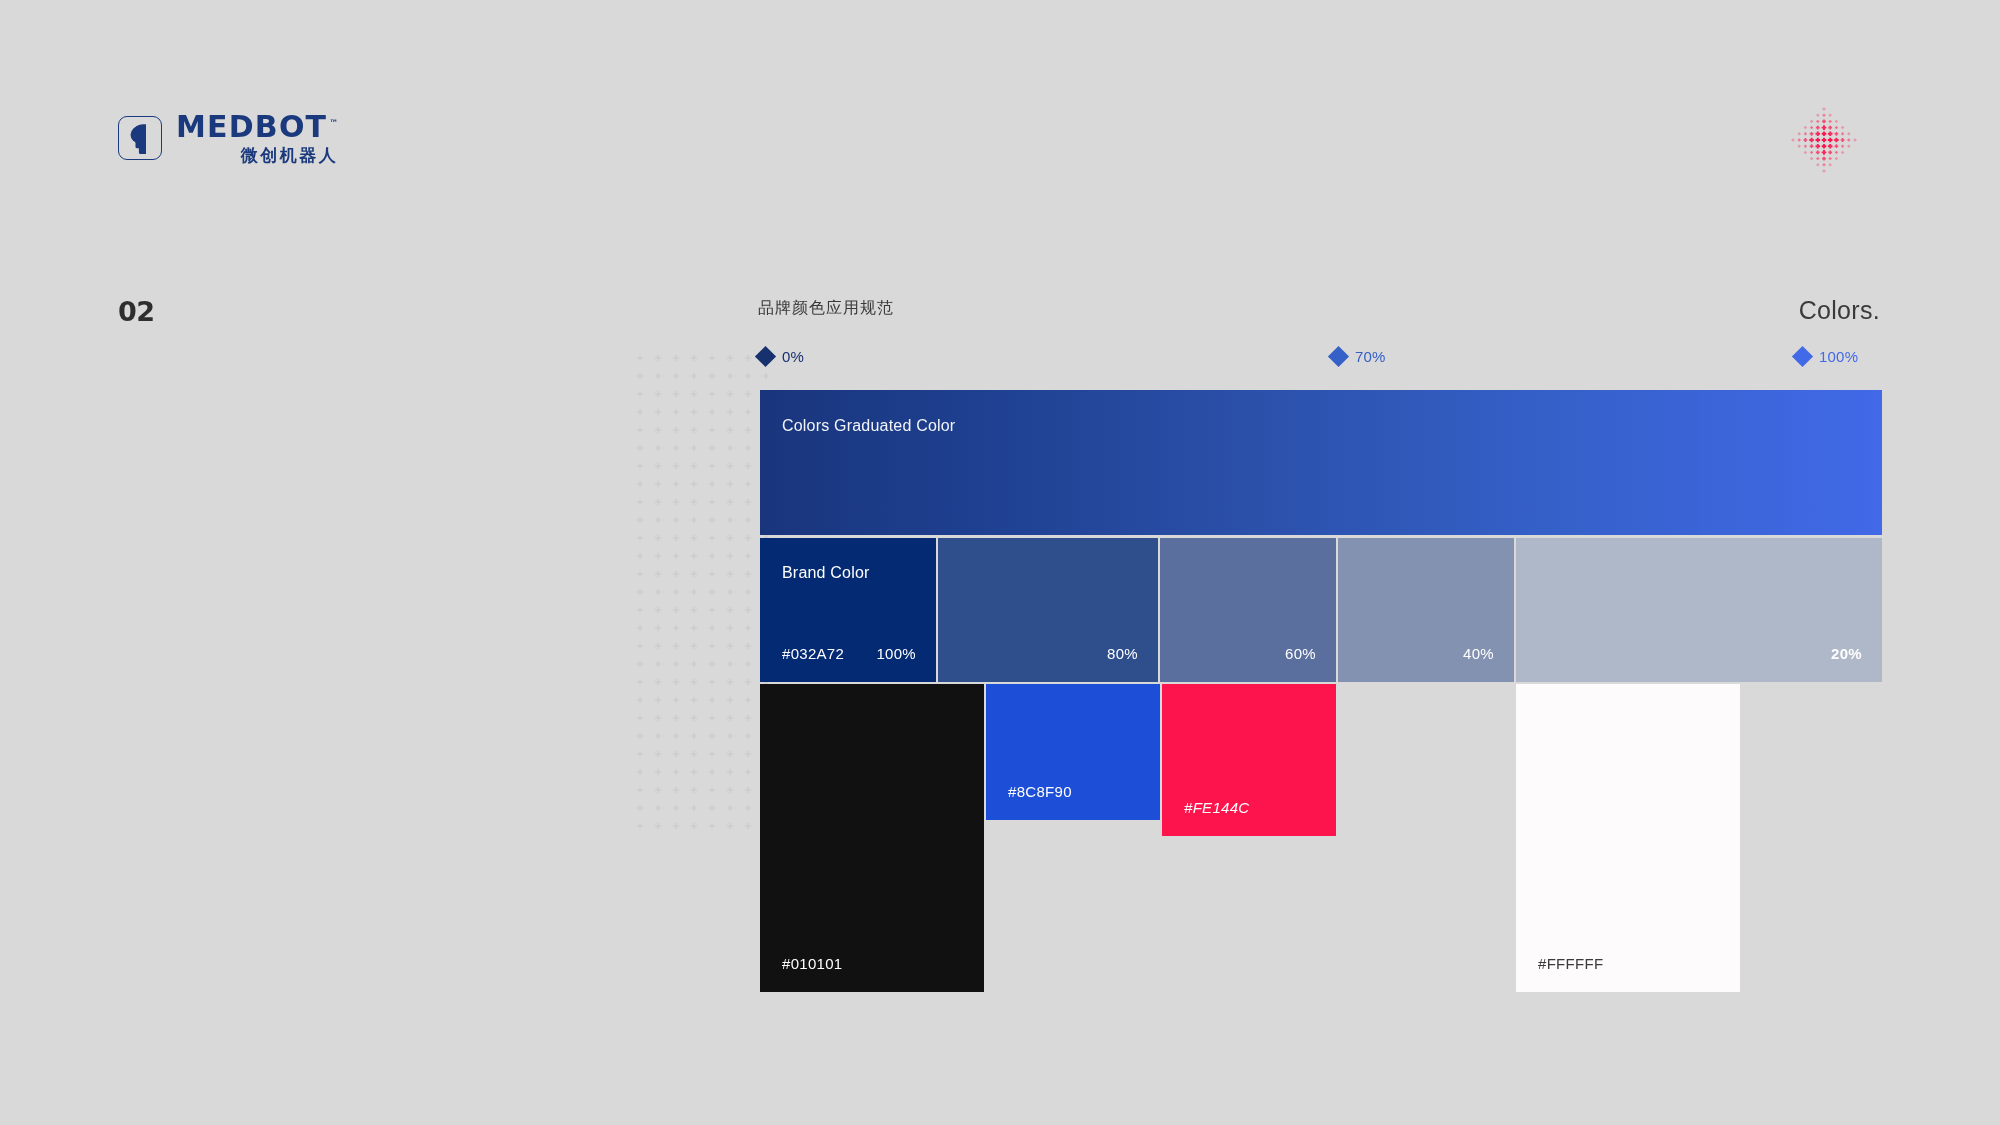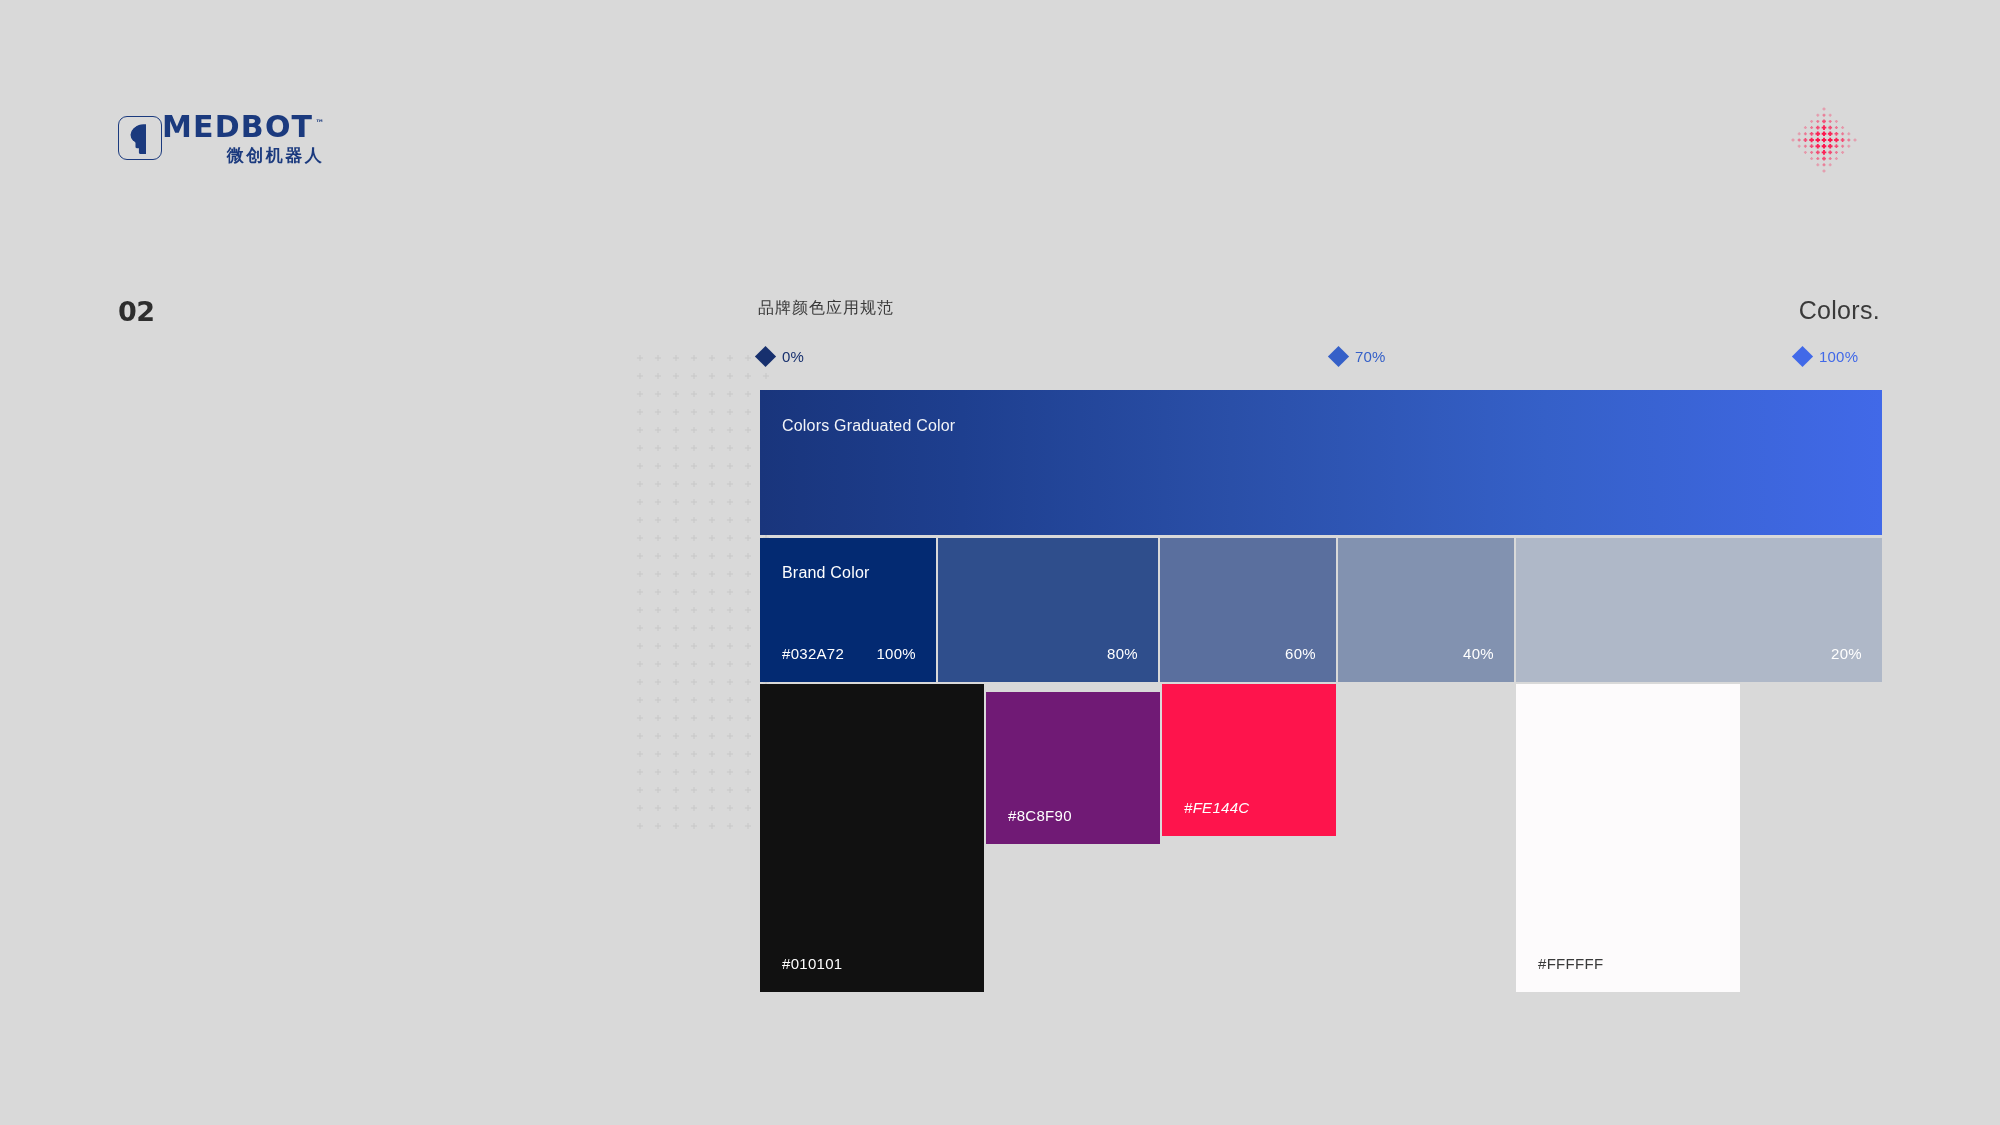--- a/index.html
+++ b/index.html
@@ -10,21 +10,21 @@
     position:relative;
     overflow:hidden;
     -webkit-font-smoothing:antialiased;
   }
 
   
   #header { position:absolute; top:0; left:0; width:2000px; height:230px; }
 
   #logo-block {
     position:absolute; left:118px; top:112px;
-    display:flex; align-items:center; 
+    display:flex; align-items:center; gap:14px;
   }
   #logo-mark {
     width:44px; height:44px; border:1.6px solid #1b3a7e; border-radius:9px;
     position:relative; flex:none; background:transparent;
   }
   #logo-mark svg { position:absolute; left:4px; top:3px; }
   #logo-words { display:flex; flex-direction:column; align-items:flex-start; }
   #logo-wordmark {
     font-family:"DejaVu Sans", sans-serif;
     font-size:30px; font-weight:700; letter-spacing:1.2px;
@@ -450,27 +450,27 @@
   <div class="tint-cell" id="cell-t80" style="left: 178px; width: 220px; background: rgb(47, 78, 140);">
     <div class="tint-pct" style="color: rgb(255, 255, 255);">80%</div>
   </div>
   <div class="tint-cell" id="cell-t60" style="left: 400px; width: 176px; background: rgb(90, 111, 158);">
     <div class="tint-pct" style="color: rgb(255, 255, 255);">60%</div>
   </div>
   <div class="tint-cell" id="cell-t40" style="left: 578px; width: 176px; background: rgb(130, 146, 176);">
     <div class="tint-pct" style="color: rgb(255, 255, 255);">40%</div>
   </div>
   <div class="tint-cell" id="cell-t20" style="left: 756px; width: 366px; background: rgb(175, 184, 200);">
-    <div class="tint-pct" style="color: rgb(255, 255, 255);">20%</div>
+    <div class="tint-pct" style="color: rgb(255, 255, 255); font-weight: bold;">20%</div>
   </div>
 
   <div class="base-cell" id="cell-black" style="left: 0px; top: 294px; width: 224px; height: 308px; background: rgb(17, 17, 17);">
     <div class="base-hex" style="color: rgb(255, 255, 255);">#010101</div>
   </div>
-  <div class="base-cell" id="cell-gray" style="left: 226px; top: 294px; width: 174px; height: 152px; background: #701a75; margin-top: 8px;">
+  <div class="base-cell" id="cell-gray" style="left: 226px; top: 294px; width: 174px; height: 136px; background: #1d4ed8;">
     <div class="base-hex" style="color: rgb(255, 255, 255);">#8C8F90</div>
   </div>
   <div class="base-cell" id="cell-accent" style="left: 402px; top: 294px; width: 174px; height: 152px; background: rgb(254, 20, 76);">
     <div class="base-hex" style="color: rgb(255, 255, 255); font-style: italic;">#FE144C</div>
   </div>
   <div class="base-cell" id="cell-white" style="left: 756px; top: 294px; width: 224px; height: 308px; background: rgb(253, 251, 252);">
     <div class="base-hex" style="color: rgb(58, 58, 58);">#FFFFFF</div>
   </div>
 
 </div>

